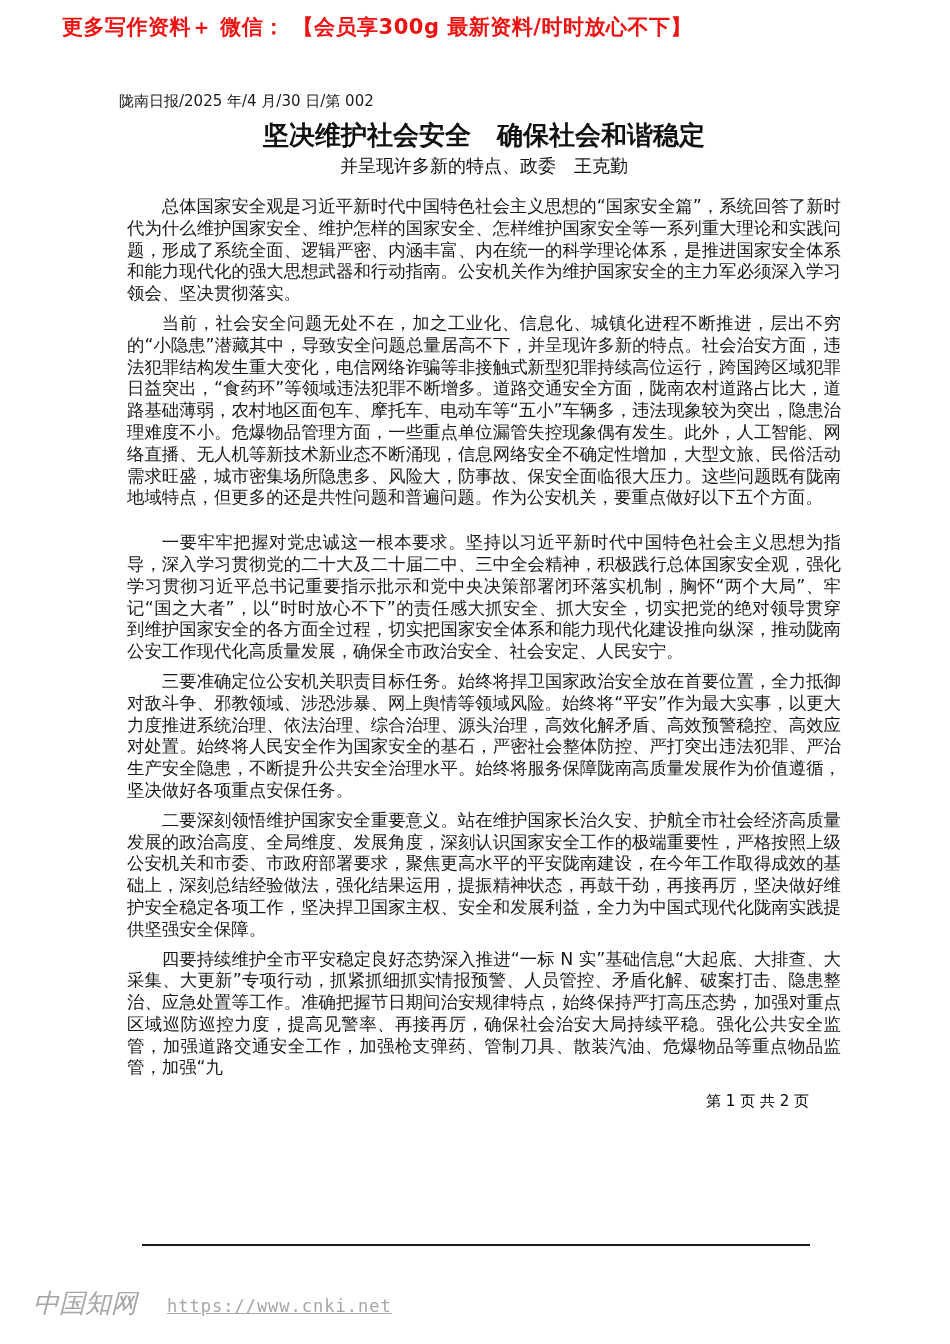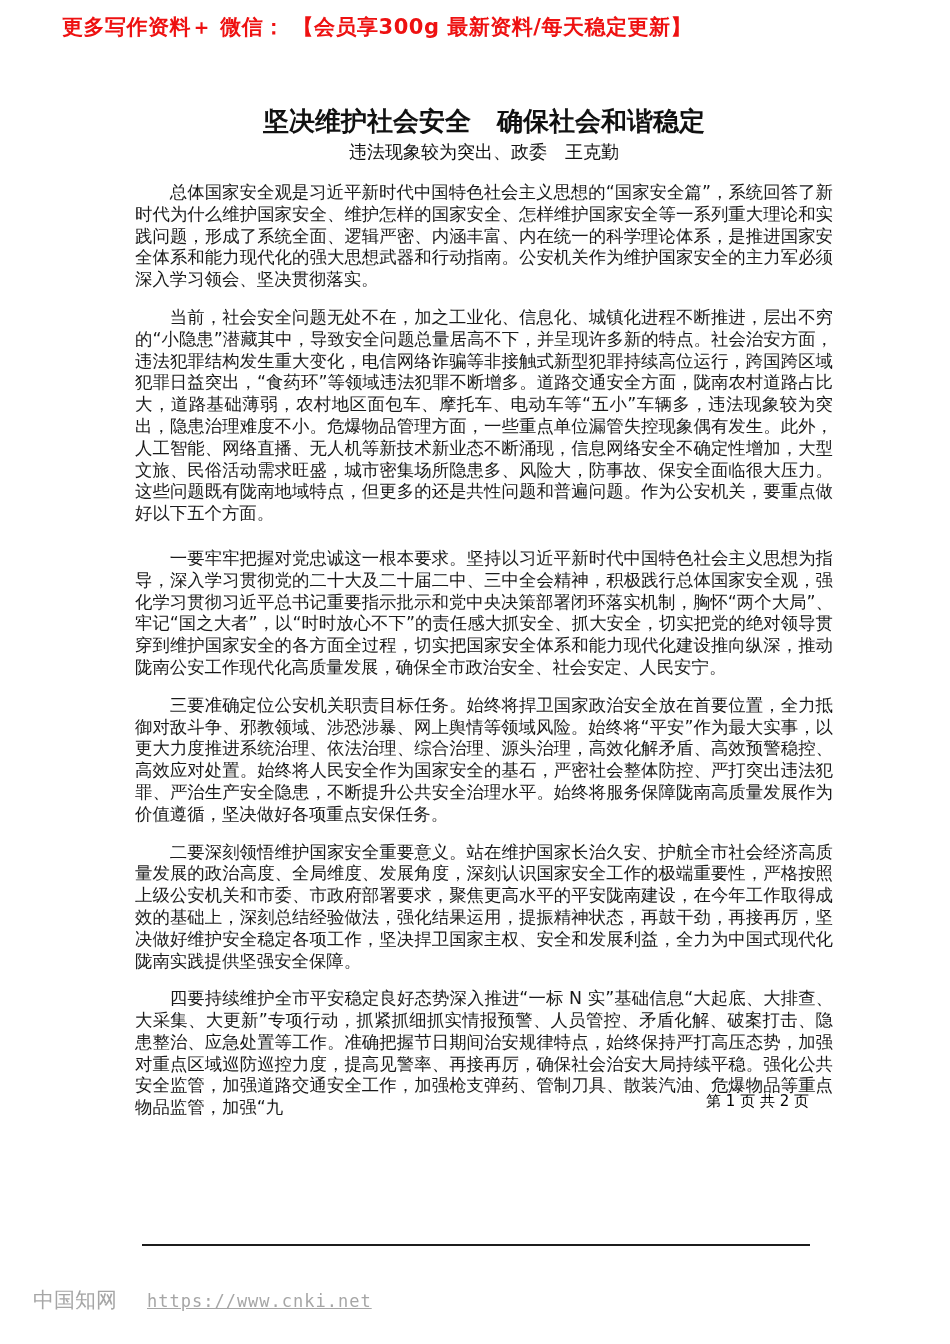--- a/index.html
+++ b/index.html
@@ -30,21 +30,21 @@
     top: 90px;
     left: 119px;
     width: 730px;
   }
   .doc-header {
     font-size: 15px;
     line-height: 22px;
     color: #1a1a1a;
   }
   .article-title {
-    margin-top: 16px;
+    margin-top: 8px;
     text-align: center;
     font-size: 26px;
     line-height: 30px;
     font-weight: bold;
     color: #111111;
   }
   .article-byline {
     margin-top: 4px;
     text-align: center;
     font-size: 18px;
@@ -52,21 +52,21 @@
     color: #111111;
   }
   .article-body {
     margin-top: 18px;
     font-size: 17.4px;
     line-height: 21.8px;
     text-align: justify;
     color: #1a1a1a;
   }
   .article-body p.para {
-    margin: 16px;
+    margin: 8px;
     text-indent: 2em;
   }
   .article-body p.para.gap-before {
     margin-top: 23px;
   }
   .page-indicator {
     position: absolute;
     top: 1092px;
     right: 141px;
     font-size: 15px;
@@ -82,42 +82,44 @@
   }
   .watermark {
     position: absolute;
     top: 1286px;
     left: 33px;
     color: #a6a6a6;
     white-space: nowrap;
   }
   .watermark .site-name {
     font-family: "DejaVu Serif", serif;
-    font-size: 21px;
+    font-size: 26px;
+    font-style: italic;
   }
   .watermark .site-url {
     font-family: "DejaVu Sans Mono", monospace;
     font-size: 17px;
     margin-left: 30px;
     letter-spacing: 1px;
     text-decoration: underline;
   }
 </style>
 </head>
 <body>
 
-<div class="promo-banner">更多写作资料＋ 微信： 【会员享300g 最新资料/每天稳定更新】</div>
+<div class="promo-banner">更多写作资料＋ 微信： 【会员享300g 最新资料/时时放心不下】</div>
 
 <div class="page-content">
   <div class="doc-header">
+    <div>陇南日报/2025 年/4 月/30 日/第 002</div>
   </div>
 
   <div class="article-title">坚决维护社会安全　确保社会和谐稳定</div>
 
-  <div class="article-byline">违法现象较为突出、政委　王克勤</div>
+  <div class="article-byline">并呈现许多新的特点、政委　王克勤</div>
 
   <div class="article-body">
       <p class="para">总体国家安全观是习近平新时代中国特色社会主义思想的“国家安全篇”，系统回答了新时代为什么维护国家安全、维护怎样的国家安全、怎样维护国家安全等一系列重大理论和实践问题，形成了系统全面、逻辑严密、内涵丰富、内在统一的科学理论体系，是推进国家安全体系和能力现代化的强大思想武器和行动指南。公安机关作为维护国家安全的主力军必须深入学习领会、坚决贯彻落实。</p>
       <p class="para">当前，社会安全问题无处不在，加之工业化、信息化、城镇化进程不断推进，层出不穷的“小隐患”潜藏其中，导致安全问题总量居高不下，并呈现许多新的特点。社会治安方面，违法犯罪结构发生重大变化，电信网络诈骗等非接触式新型犯罪持续高位运行，跨国跨区域犯罪日益突出，“食药环”等领域违法犯罪不断增多。道路交通安全方面，陇南农村道路占比大，道路基础薄弱，农村地区面包车、摩托车、电动车等“五小”车辆多，违法现象较为突出，隐患治理难度不小。危爆物品管理方面，一些重点单位漏管失控现象偶有发生。此外，人工智能、网络直播、无人机等新技术新业态不断涌现，信息网络安全不确定性增加，大型文旅、民俗活动需求旺盛，城市密集场所隐患多、风险大，防事故、保安全面临很大压力。这些问题既有陇南地域特点，但更多的还是共性问题和普遍问题。作为公安机关，要重点做好以下五个方面。</p>
       <p class="para gap-before">一要牢牢把握对党忠诚这一根本要求。坚持以习近平新时代中国特色社会主义思想为指导，深入学习贯彻党的二十大及二十届二中、三中全会精神，积极践行总体国家安全观，强化学习贯彻习近平总书记重要指示批示和党中央决策部署闭环落实机制，胸怀“两个大局”、牢记“国之大者”，以“时时放心不下”的责任感大抓安全、抓大安全，切实把党的绝对领导贯穿到维护国家安全的各方面全过程，切实把国家安全体系和能力现代化建设推向纵深，推动陇南公安工作现代化高质量发展，确保全市政治安全、社会安定、人民安宁。</p>
       <p class="para">三要准确定位公安机关职责目标任务。始终将捍卫国家政治安全放在首要位置，全力抵御对敌斗争、邪教领域、涉恐涉暴、网上舆情等领域风险。始终将“平安”作为最大实事，以更大力度推进系统治理、依法治理、综合治理、源头治理，高效化解矛盾、高效预警稳控、高效应对处置。始终将人民安全作为国家安全的基石，严密社会整体防控、严打突出违法犯罪、严治生产安全隐患，不断提升公共安全治理水平。始终将服务保障陇南高质量发展作为价值遵循，坚决做好各项重点安保任务。</p>
       <p class="para">二要深刻领悟维护国家安全重要意义。站在维护国家长治久安、护航全市社会经济高质量发展的政治高度、全局维度、发展角度，深刻认识国家安全工作的极端重要性，严格按照上级公安机关和市委、市政府部署要求，聚焦更高水平的平安陇南建设，在今年工作取得成效的基础上，深刻总结经验做法，强化结果运用，提振精神状态，再鼓干劲，再接再厉，坚决做好维护安全稳定各项工作，坚决捍卫国家主权、安全和发展利益，全力为中国式现代化陇南实践提供坚强安全保障。</p>
       <p class="para">四要持续维护全市平安稳定良好态势深入推进“一标 N 实”基础信息“大起底、大排查、大采集、大更新”专项行动，抓紧抓细抓实情报预警、人员管控、矛盾化解、破案打击、隐患整治、应急处置等工作。准确把握节日期间治安规律特点，始终保持严打高压态势，加强对重点区域巡防巡控力度，提高见警率、再接再厉，确保社会治安大局持续平稳。强化公共安全监管，加强道路交通安全工作，加强枪支弹药、管制刀具、散装汽油、危爆物品等重点物品监管，加强“九</p>
     </div>
 </div>

